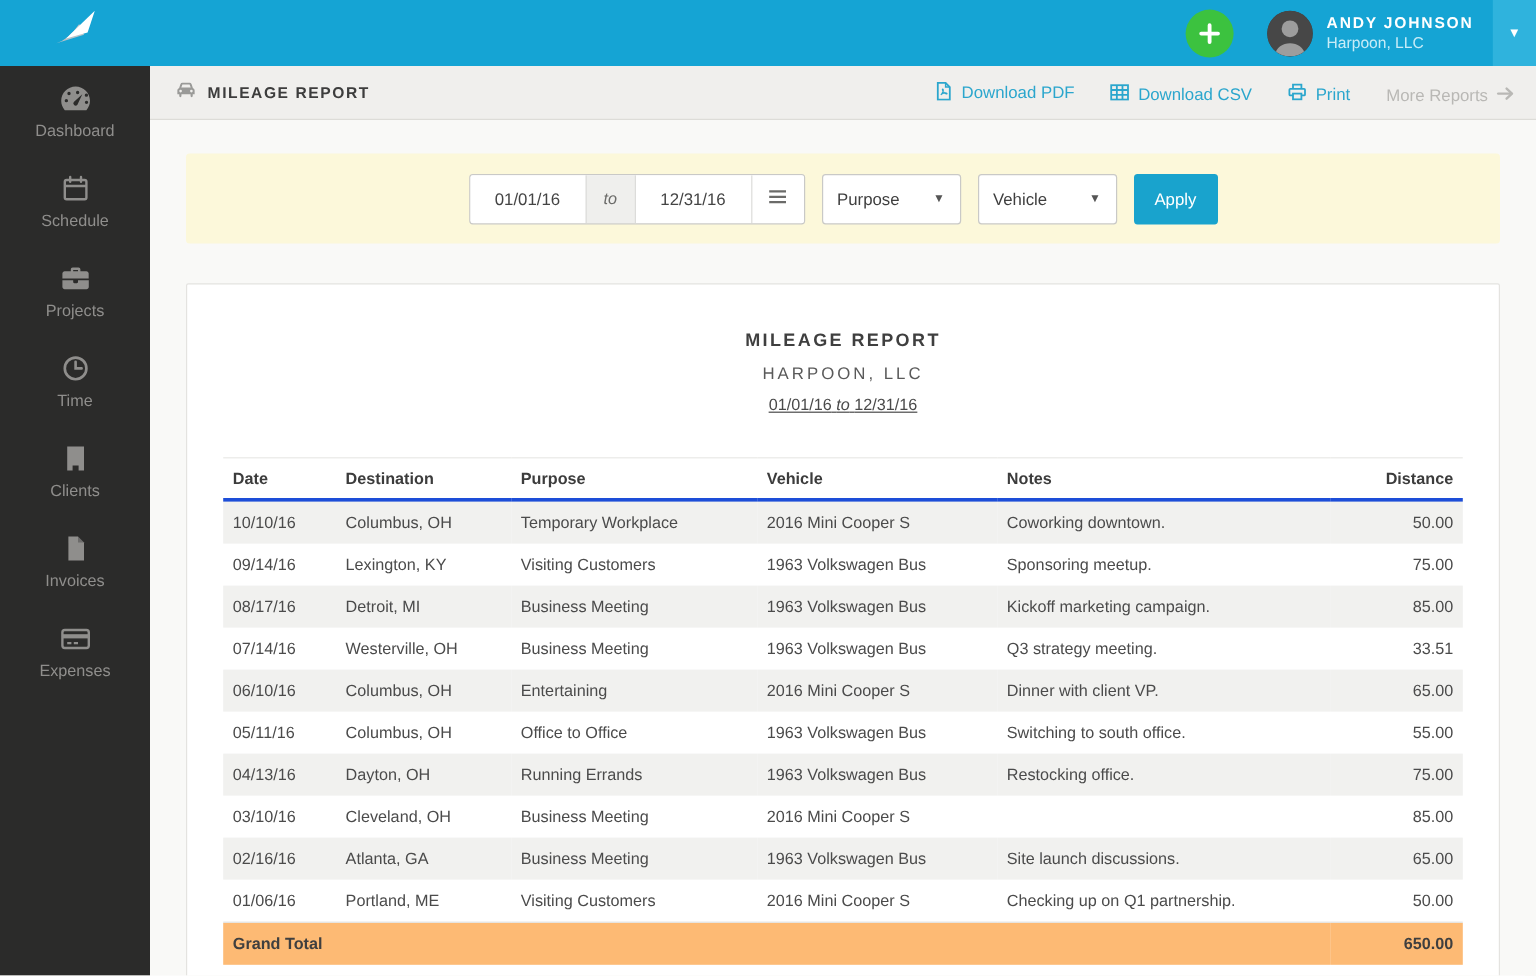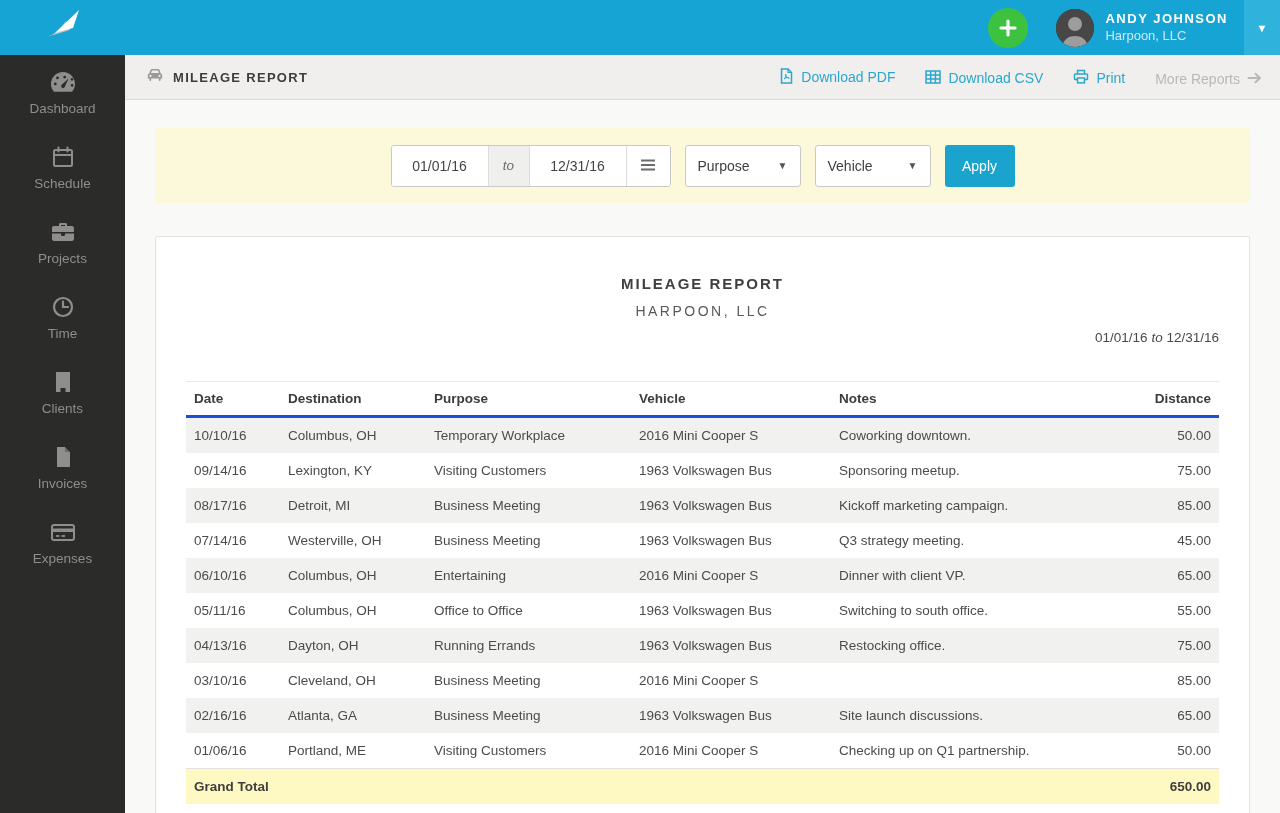--- a/index.html
+++ b/index.html
@@ -51,29 +51,29 @@
   .to-seg{width:42px;background:#efefed;border-left:1px solid #dcdcda;border-right:1px solid #dcdcda;display:flex;align-items:center;justify-content:center;font-style:italic;color:#6b6b69;font-size:13.5px;}
   .menu-seg{width:44px;border-left:1px solid #dcdcda;background:#fff;display:flex;align-items:center;justify-content:center;cursor:pointer;color:#6b6b69;}
   .select-box{width:116px;height:42px;background:#fff;border:1px solid #c9c9c7;border-radius:3px;display:flex;align-items:center;justify-content:space-between;padding:0 12px;font-size:14px;color:#3f3f3f;cursor:pointer;}
   .select-box .caret{font-size:10px;color:#555;}
   .apply-btn{width:70px;height:42px;background:#19a3cd;color:#fff;border:none;border-radius:3px;font-family:inherit;font-size:14px;cursor:pointer;}
 
   
   .report-card{margin-top:33px;background:#fff;border:1px solid #e4e3e0;border-radius:2px;min-height:564px;padding:38px 30px 30px 30px;}
   .report-title{text-align:center;font-size:15px;font-weight:bold;letter-spacing:2px;color:#3f3f3f;}
   .report-company{text-align:center;font-size:14px;letter-spacing:2.5px;color:#5a5a5a;margin-top:11px;}
-  .report-range{text-align:right;font-size:13.5px;color:#4a4a4a;margin-top:11px;}
+  .report-range{text-align:center;font-size:13.5px;color:#4a4a4a;margin-top:11px;text-decoration:underline;}
   .report-range .ital{font-style:italic;}
 
   table.mileage{width:100%;border-collapse:collapse;margin-top:36px;font-size:13.5px;}
   table.mileage th{text-align:left;font-weight:bold;color:#3c3c3c;padding:9px 8px;border-top:1px solid #e9e9e7;border-bottom:3px solid #1d4ed8;}
   table.mileage td{padding:10px 8px;color:#4b4b4b;}
   table.mileage tbody tr:nth-child(odd){background:#f1f1ef;}
   table.mileage .num{text-align:right;}
-  table.mileage tfoot td{background:#fef9c3;font-weight:bold;color:#3f3f3f;border-top:1px solid #e2e2e0;}
+  table.mileage tfoot td{background:#fdba74;font-weight:bold;color:#3f3f3f;border-top:1px solid #e2e2e0;}
 </style>
 </head>
 <body>
 
 <header class="topbar">
   <div class="logo-box">
     <span>
       <svg width="44" height="40" viewBox="0 0 44 40">
         <path d="M6 31 Q16 28 25 15 L29 24 Z" fill="#b9c3c8"></path>
         <path d="M14 27 L38 4 L32 22 Z" fill="#ffffff"></path>
@@ -309,21 +309,21 @@
     <td>1963 Volkswagen Bus</td>
     <td>Kickoff marketing campaign.</td>
     <td class="num">85.00</td>
   </tr>
             <tr>
     <td>07/14/16</td>
     <td>Westerville, OH</td>
     <td>Business Meeting</td>
     <td>1963 Volkswagen Bus</td>
     <td>Q3 strategy meeting.</td>
-    <td class="num">45.00</td>
+    <td class="num">33.51</td>
   </tr>
             <tr>
     <td>06/10/16</td>
     <td>Columbus, OH</td>
     <td>Entertaining</td>
     <td>2016 Mini Cooper S</td>
     <td>Dinner with client VP.</td>
     <td class="num">65.00</td>
   </tr>
             <tr>

